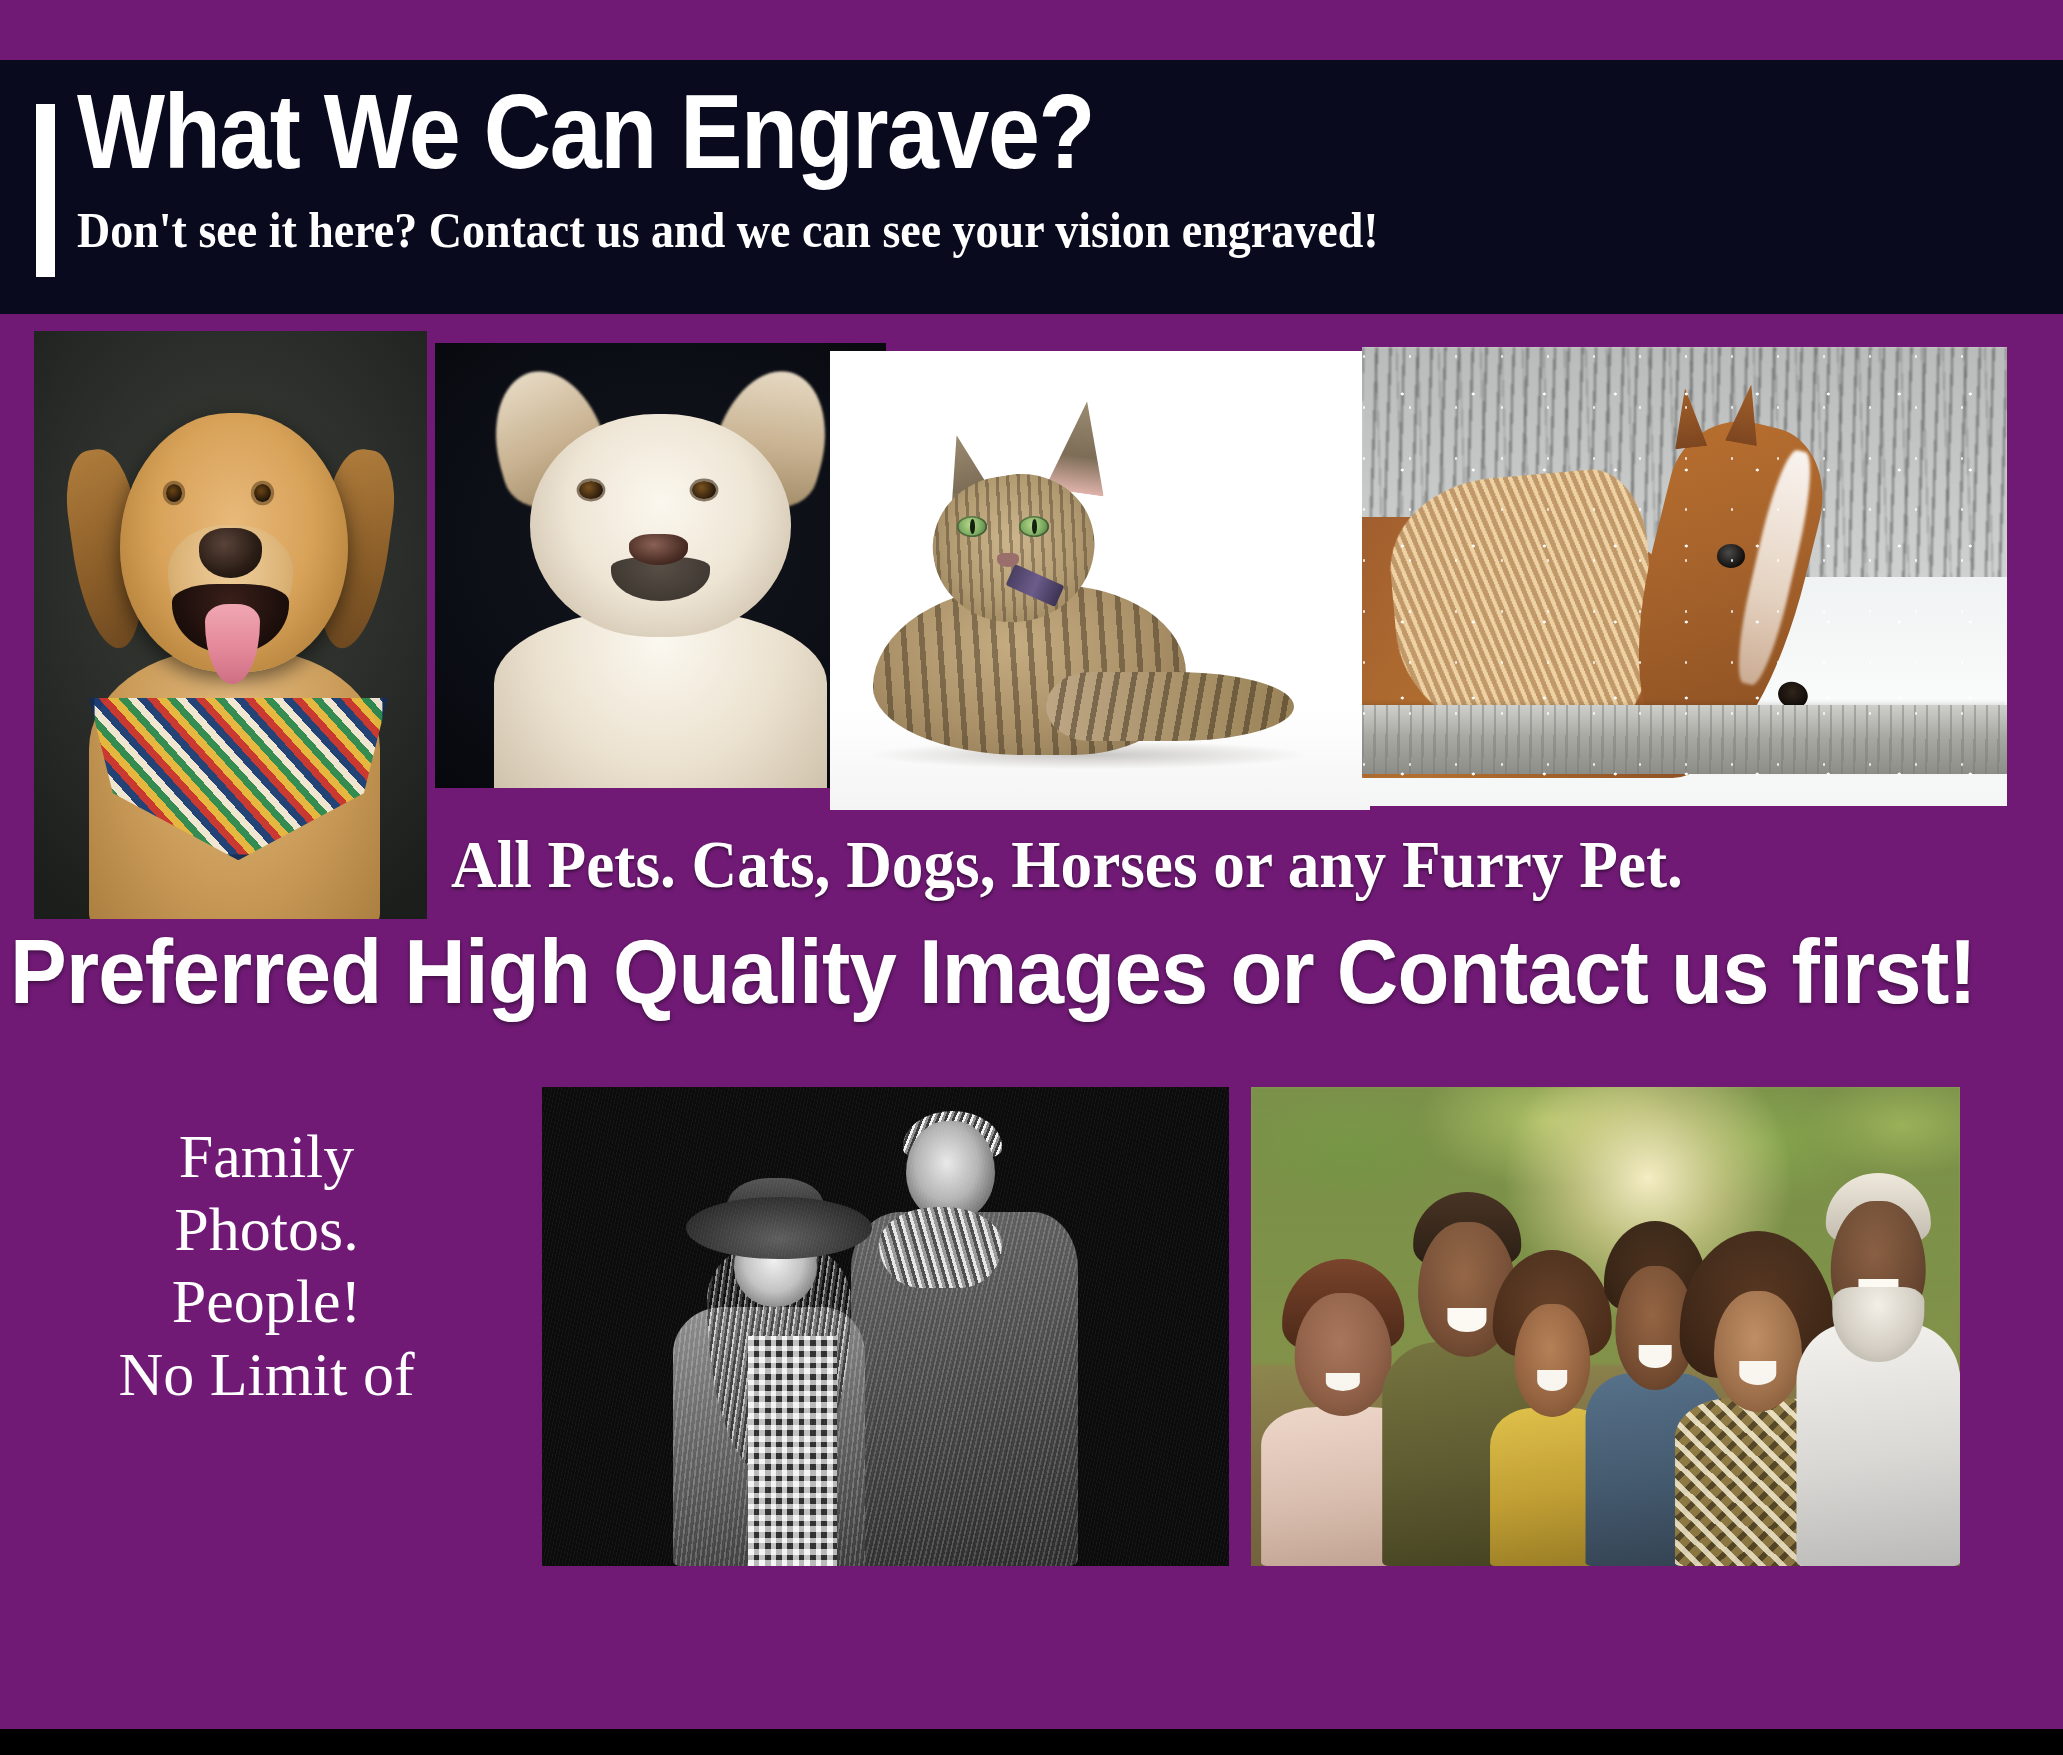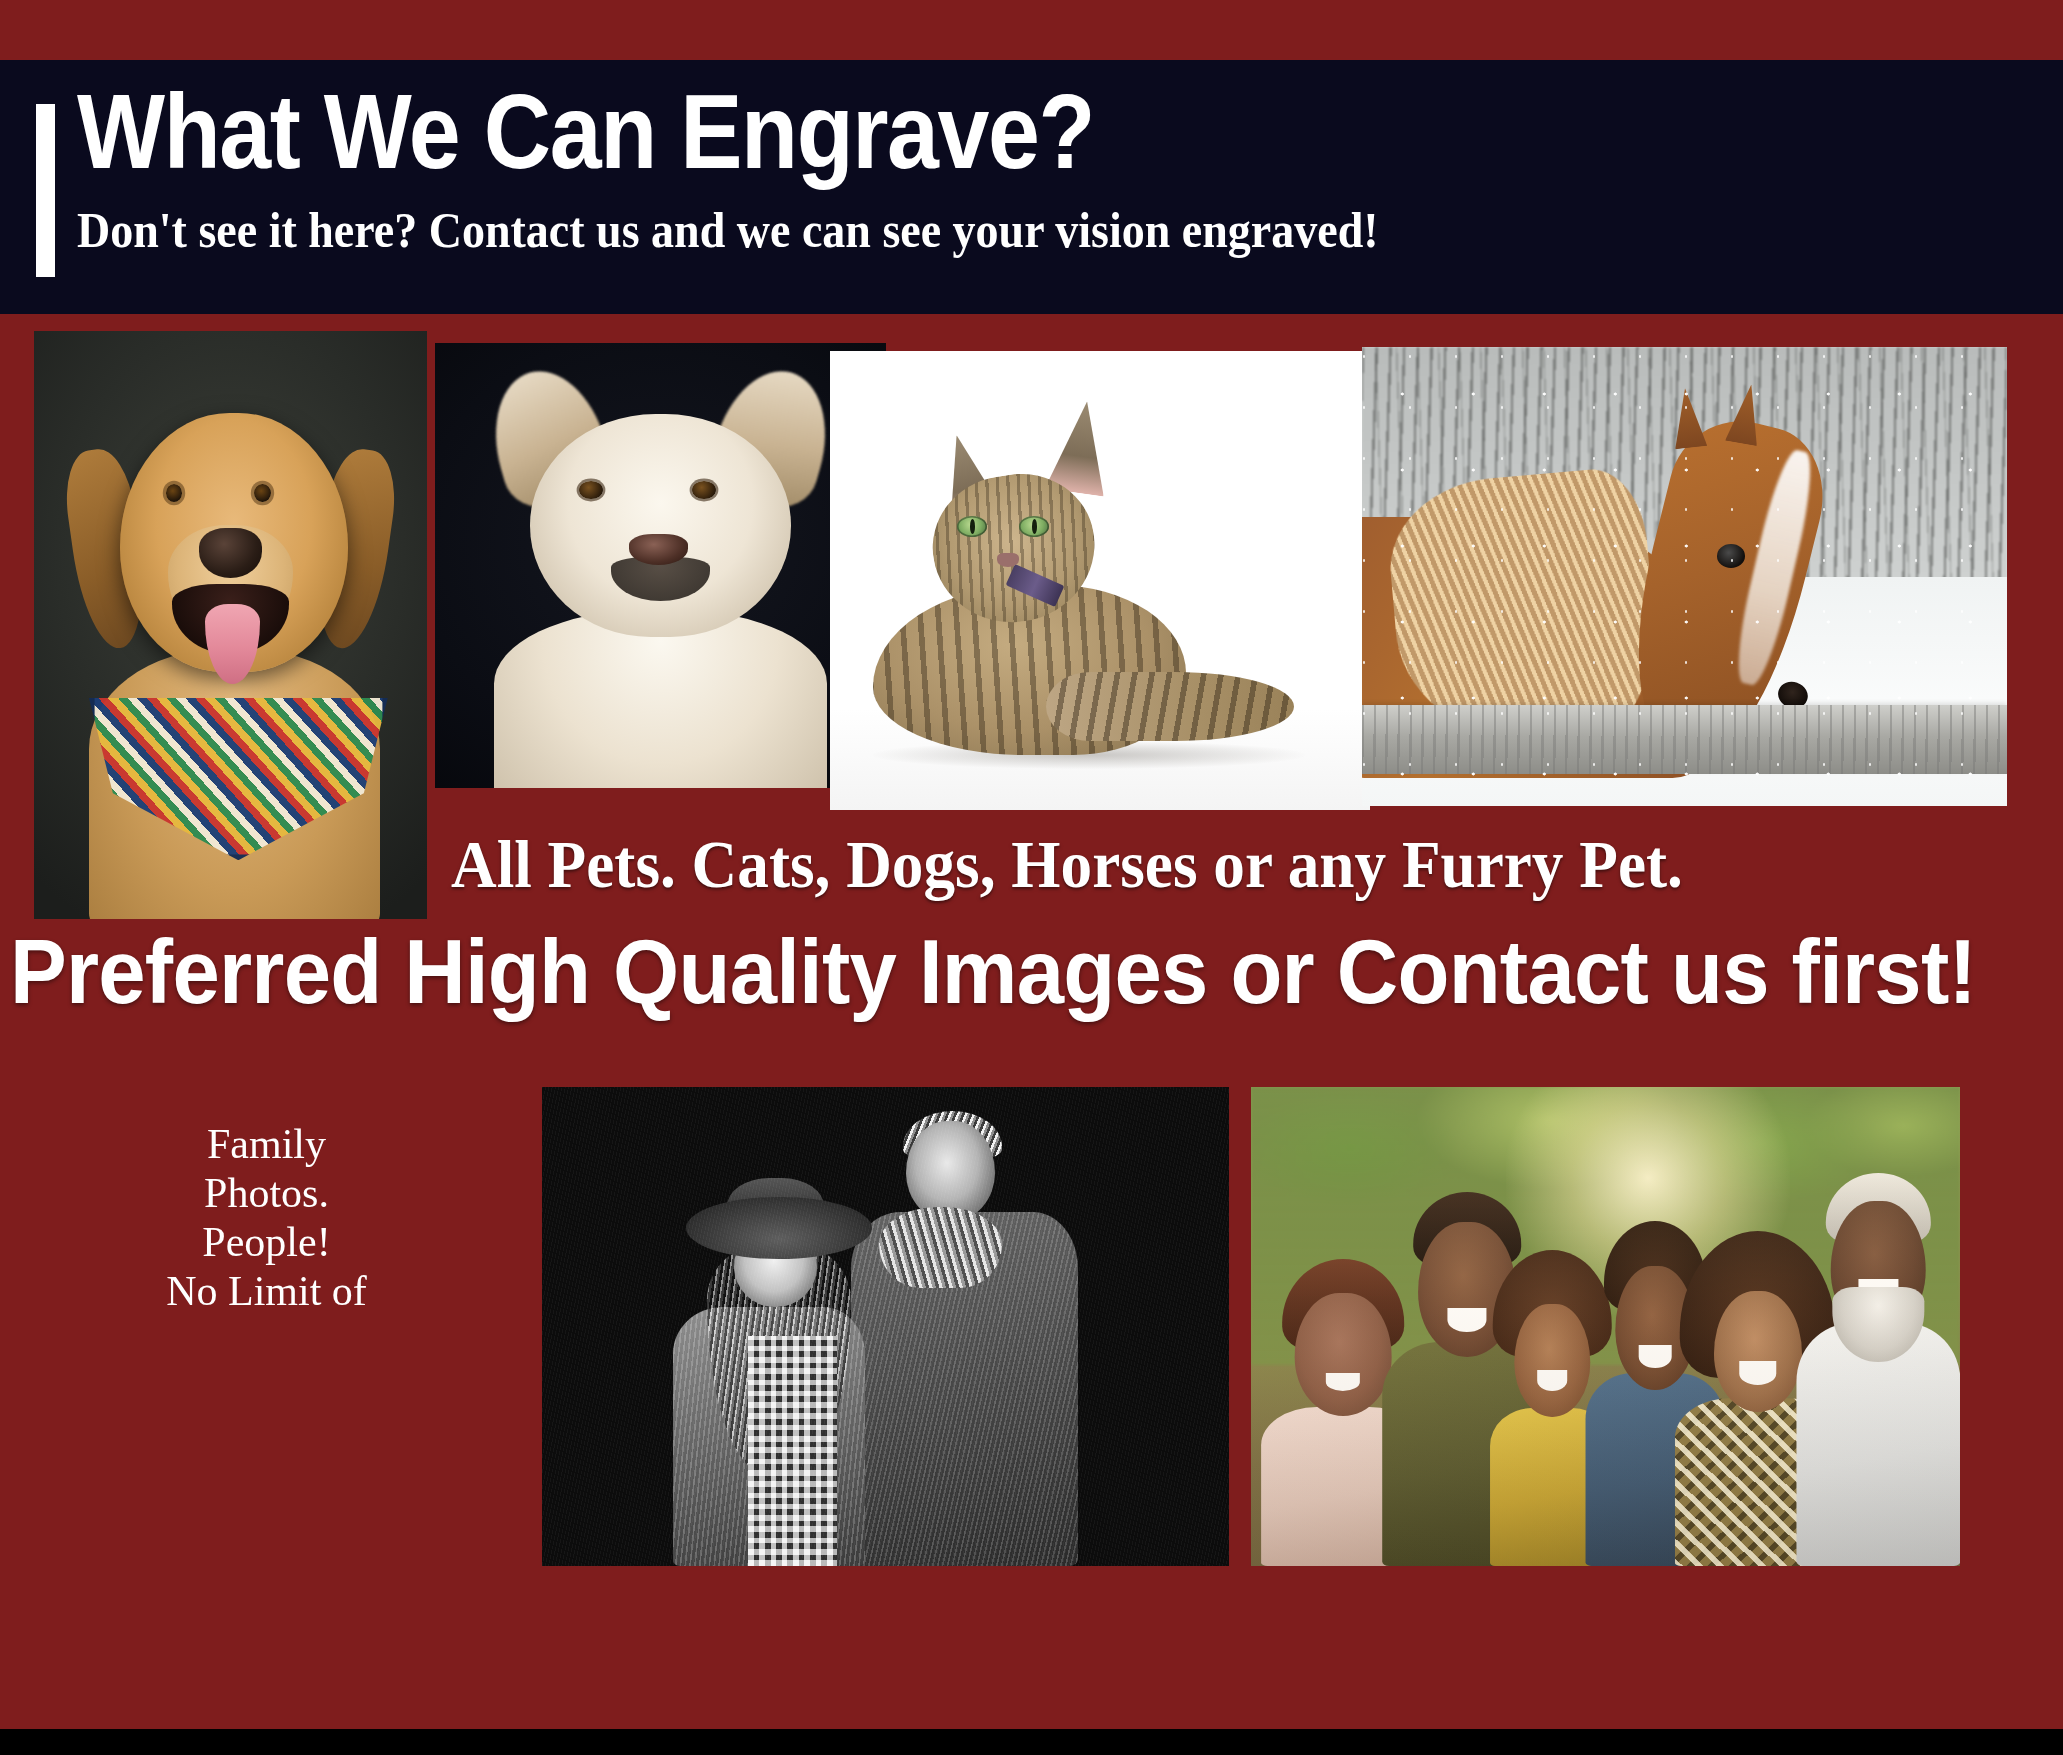--- a/index.html
+++ b/index.html
@@ -9,21 +9,21 @@
     height: 1756px;
     background: #000;
     font-family: "Liberation Serif", serif;
     overflow: hidden;
   }
 
   #poster {
     position: relative;
     width: 2064px;
     height: 1756px;
-    background: #7f1d1d;
+    background: #701a75;
     overflow: hidden;
   }
 
   
   .bottom-strip {
     position: absolute;
     left: 0; right: 0;
     bottom: 0;
     height: 27px;
     background: #000000;
@@ -430,21 +430,21 @@
   }
 
   
   .family-text {
     position: absolute;
     left: 73px;
     top: 1120px;
     width: 387px;
     text-align: center;
     font-family: "Liberation Serif", serif;
-    font-size: 42px;
+    font-size: 62px;
     line-height: 1.17;
     color: #ffffff;
   }
 
   
   .tile-couple {
     left: 542px; top: 1087px;
     width: 687px; height: 479px;
     background: #0c0c0c;
   }

